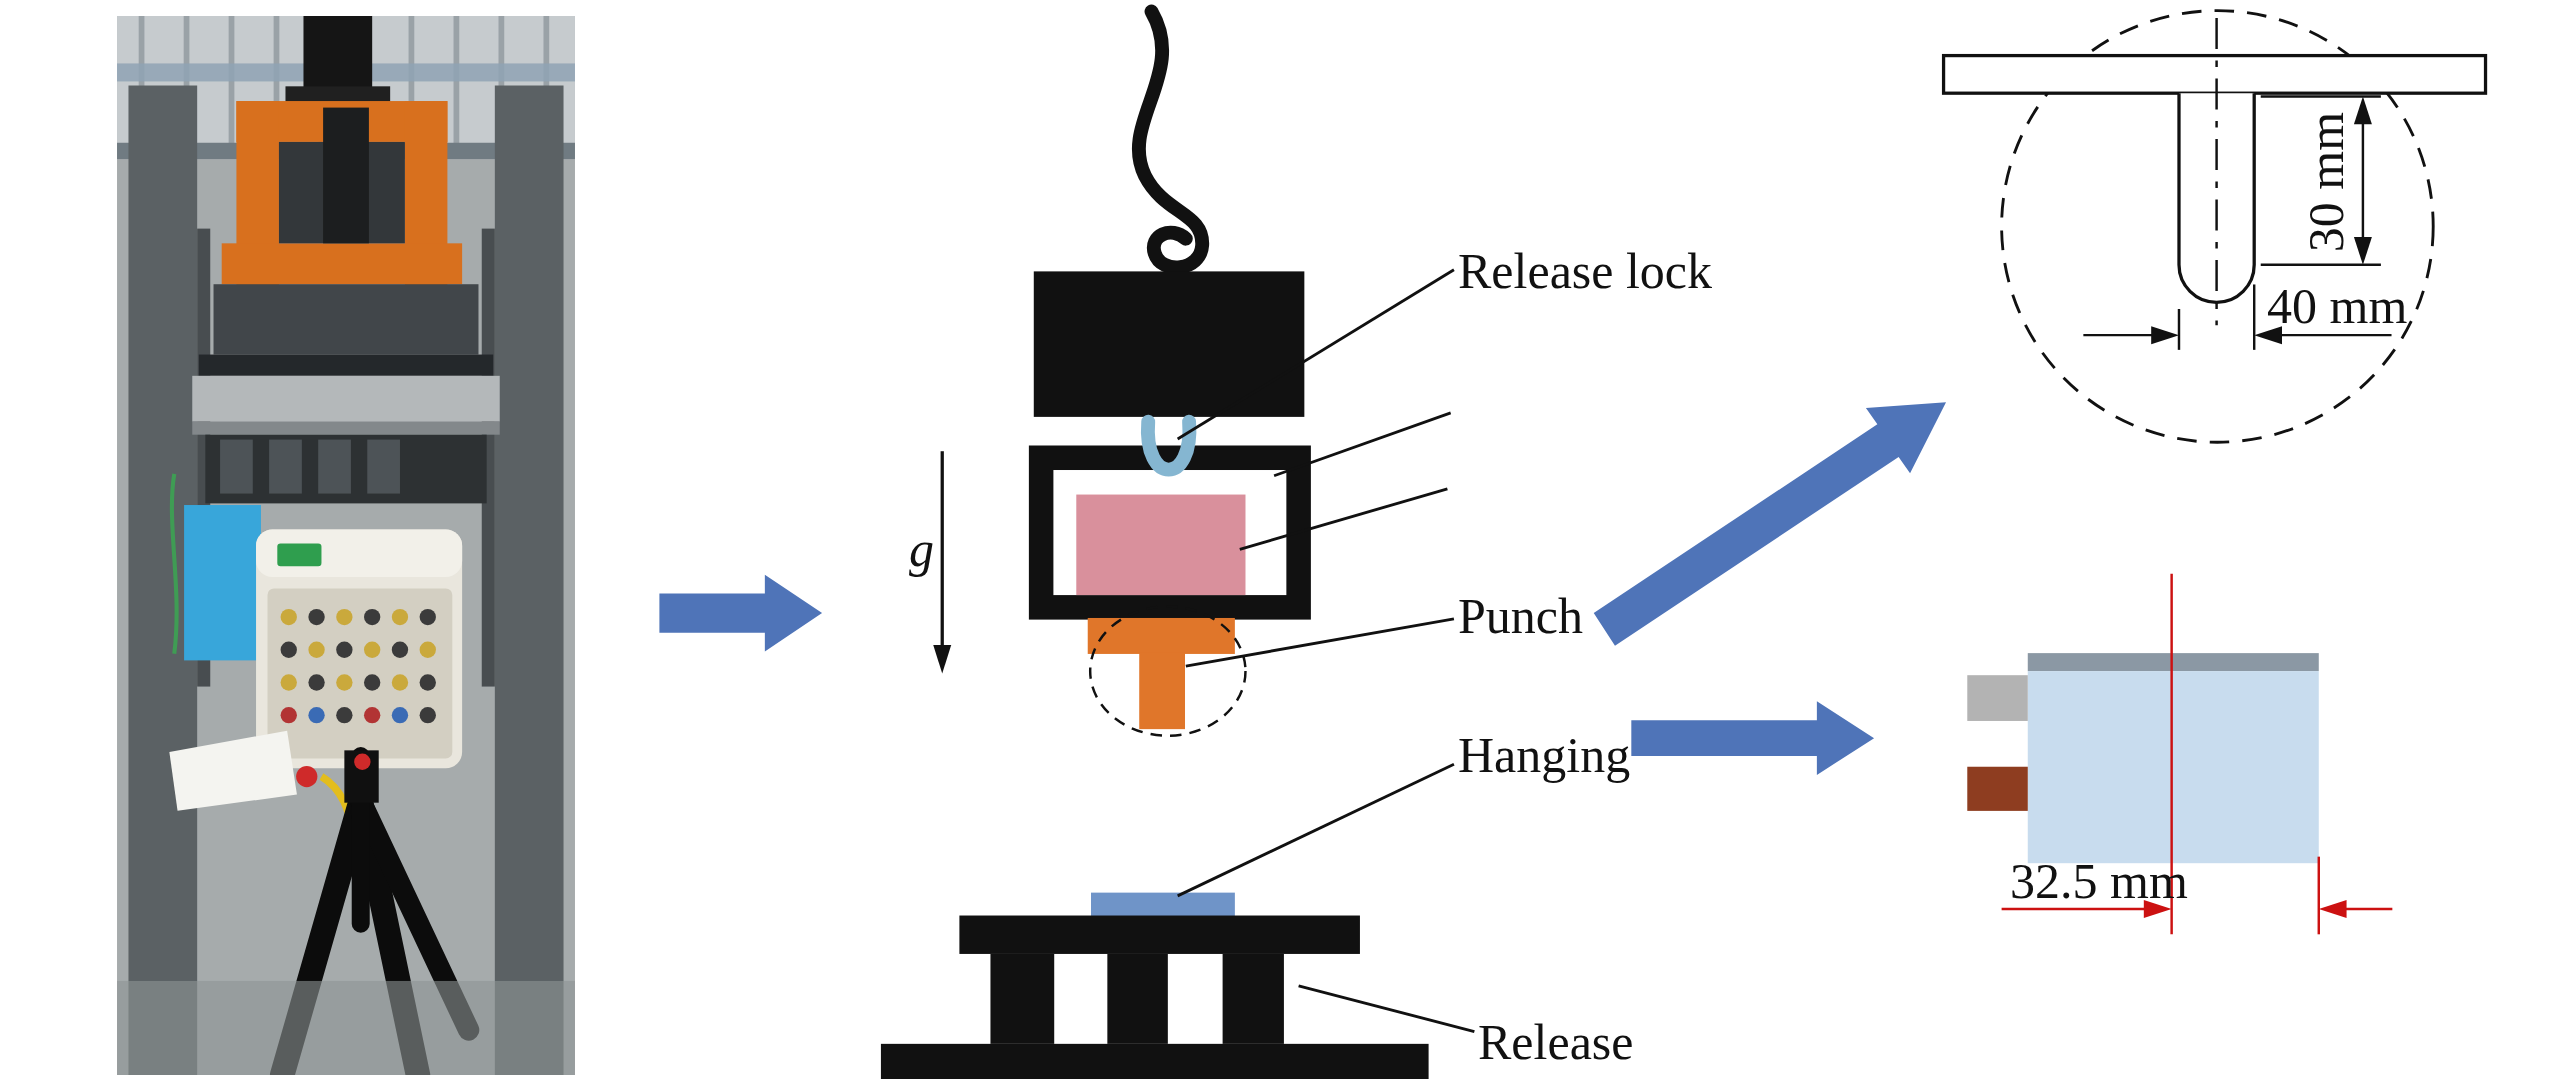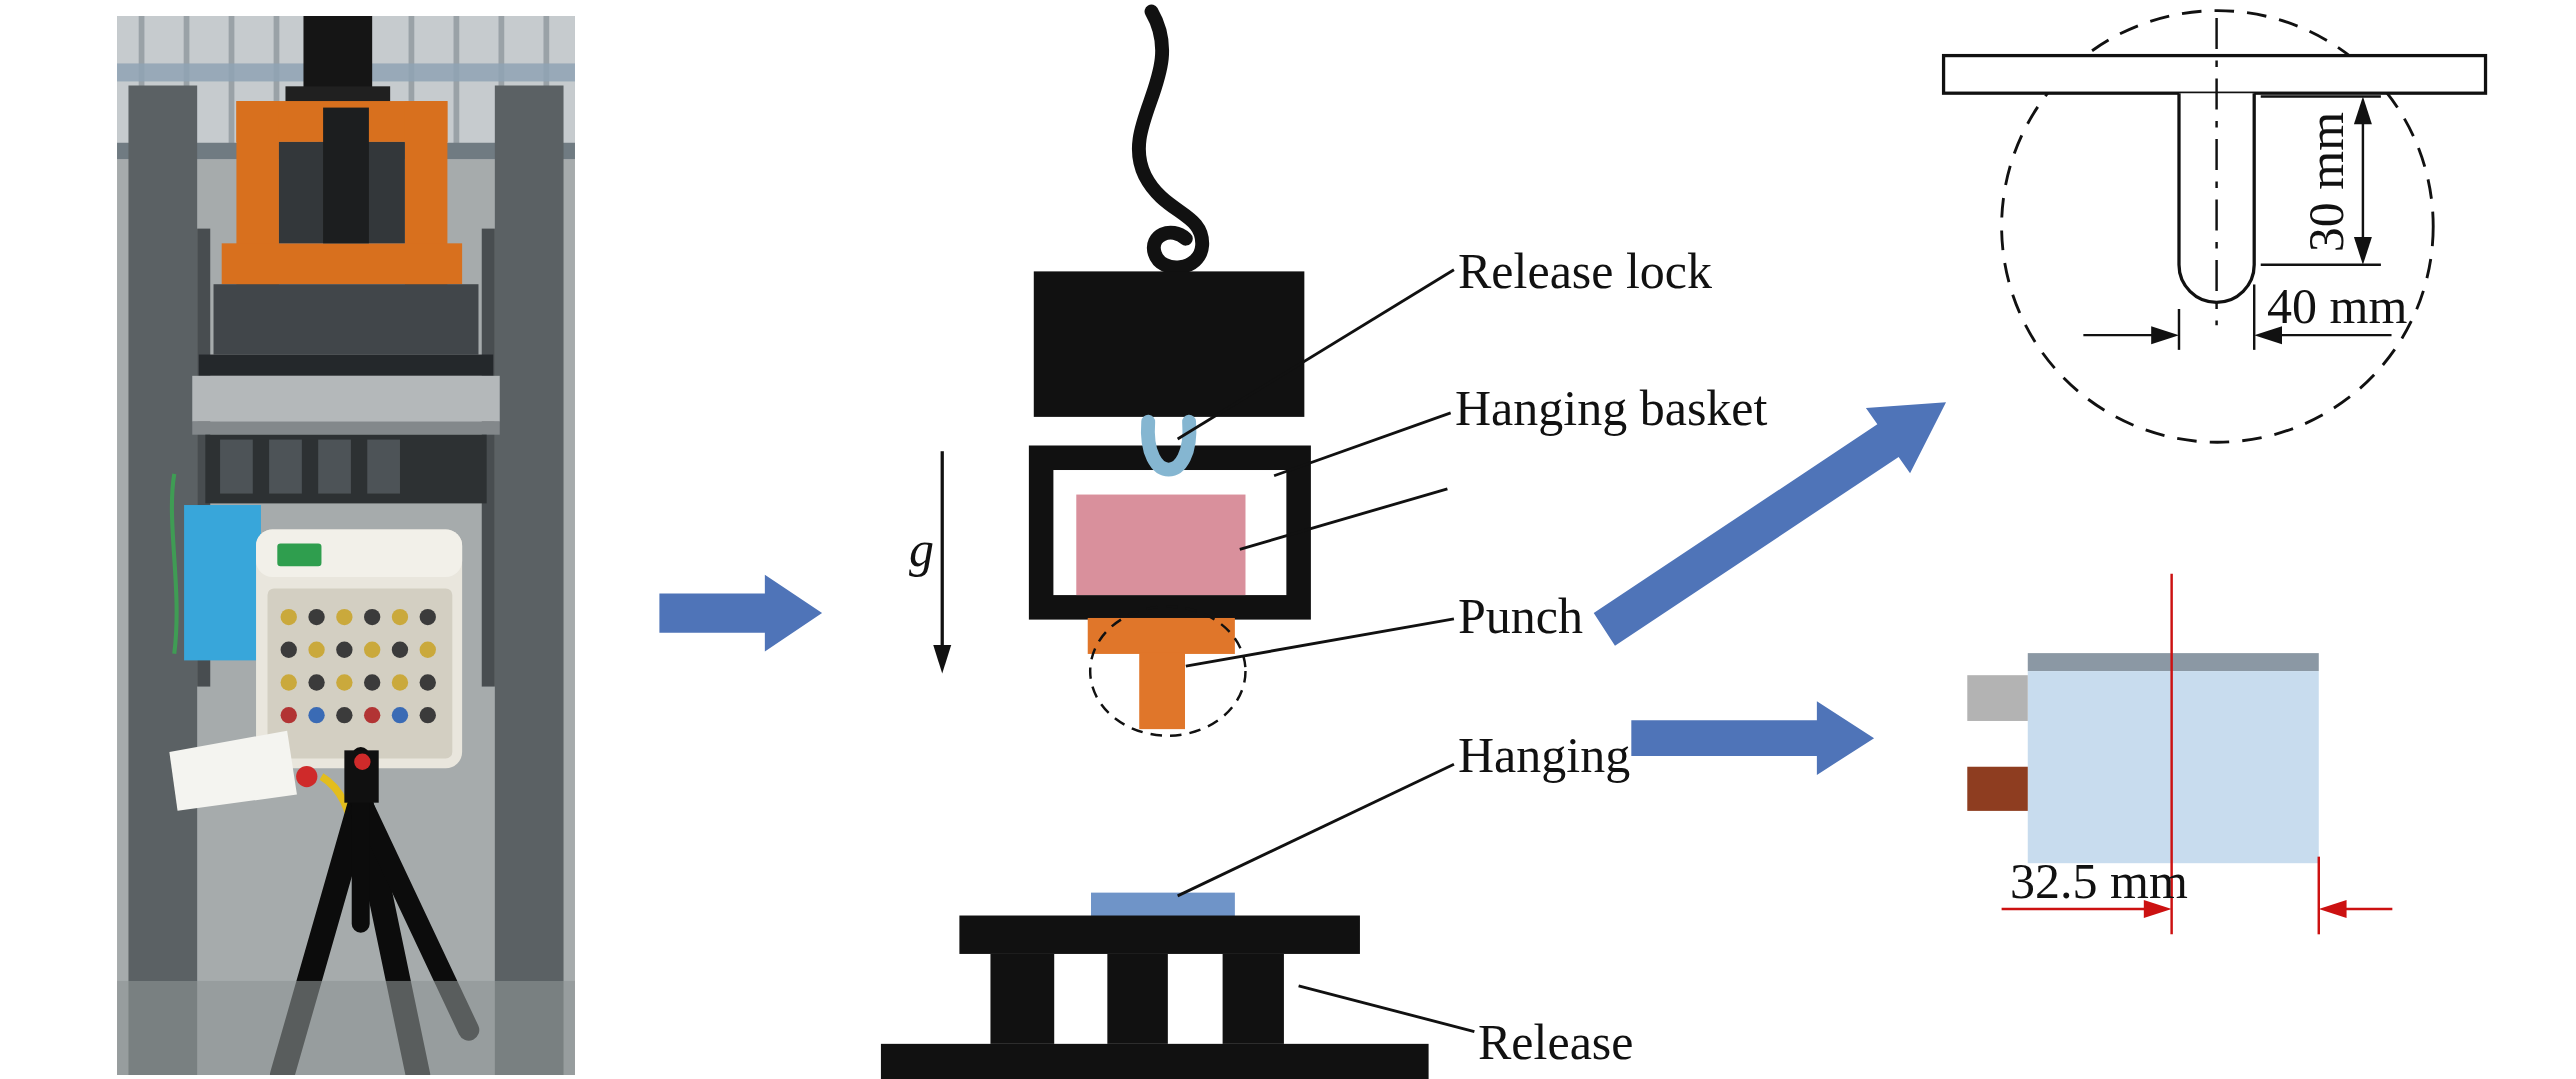--- a/index.html
+++ b/index.html
@@ -184,21 +184,20 @@
       </g>
       <g fill="#cc1111">
         <polygon points="2656,1112 2622,1101 2622,1123"></polygon>
         <polygon points="2836,1112 2870,1101 2870,1123"></polygon>
       </g>
     </g>
   </svg>
 
   <div class="label italic" style="left:909px;top:523px">g</div>
   <div class="label" style="left:1458px;top:245px">Release lock</div>
-  <div class="label" style="left:1455px;top:382px">Hanging basket</div>
   <div class="label" style="left:1458px;top:590px">Punch</div>
   <div class="label" style="left:1458px;top:729px">Hanging</div>
   <div class="label" style="left:1478px;top:1016px">Release</div>
   <div class="label rot" style="left:2326px;top:182px">30 mm</div>
   <div class="label" style="left:2267px;top:280px">40 mm</div>
   <div class="label" style="left:2010px;top:855px">32.5 mm</div>
 
 </div>
 
 

